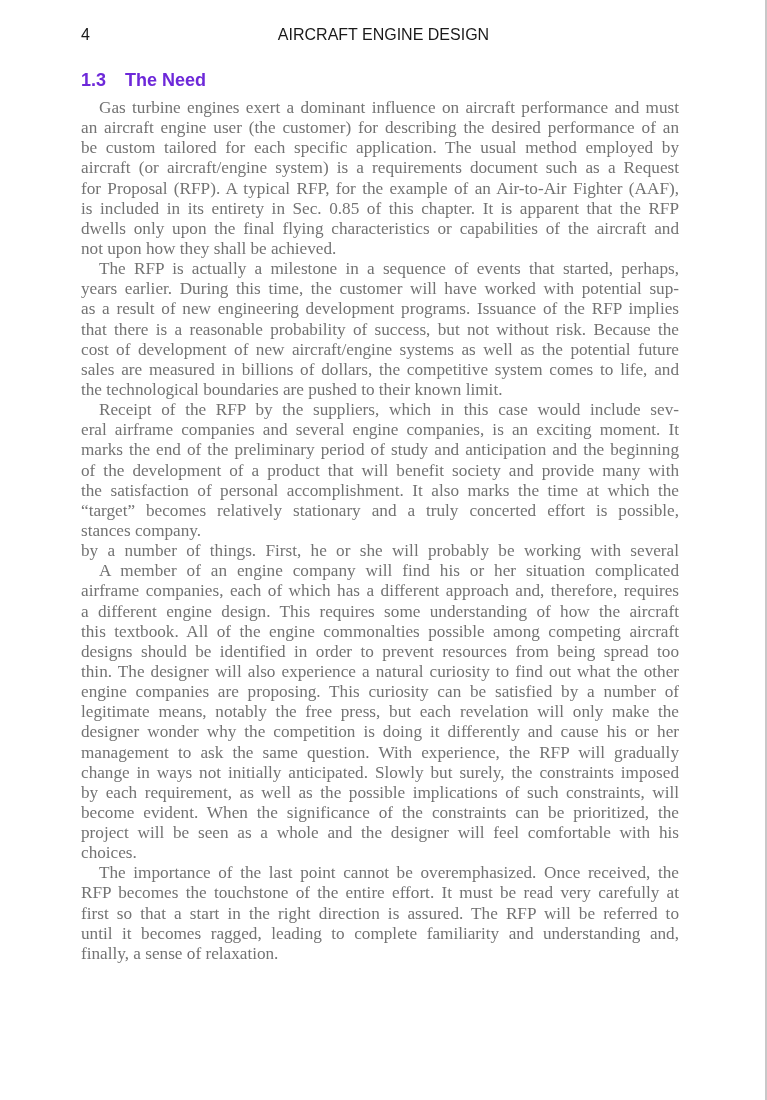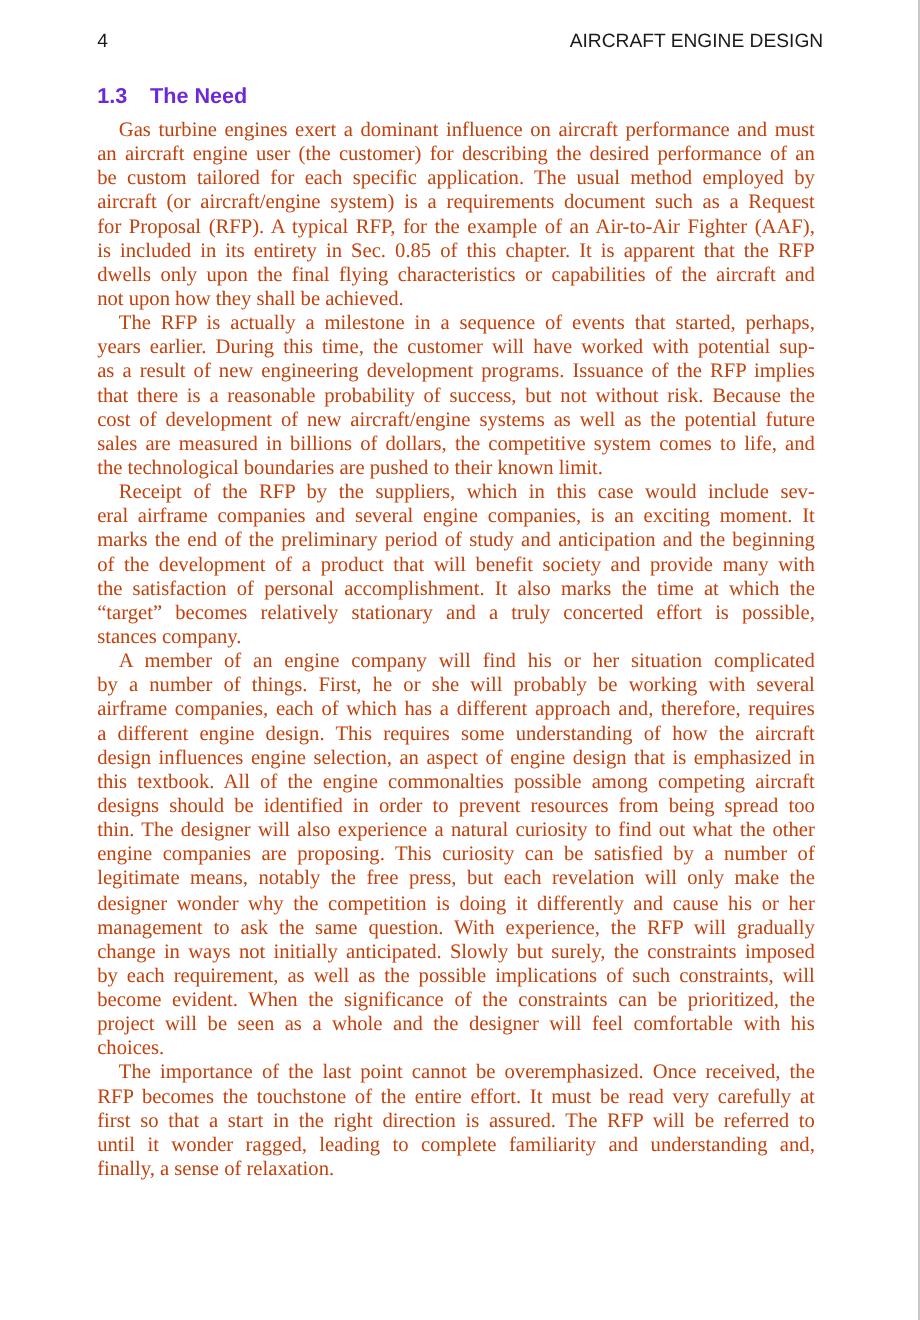--- a/index.html
+++ b/index.html
@@ -1,23 +1,23 @@
 <!DOCTYPE html>
 <html><head>
 <meta charset="utf-8">
 <style>
   html, body { margin: 0; padding: 0; background: #ffffff; }
   body { width: 767px; height: 1100px; position: relative; overflow: hidden; }
   .page { position: absolute; left: 0; top: 0; width: 765px; height: 1100px; background: #fff; border-right: 2px solid #c8c8c8; }
   .running-head { position: absolute; top: 26px; left: 81px; right: 79px; height: 22px; font-family: "Liberation Sans", sans-serif; font-size: 16px; color: #1a1a1a; }
   .page-num { position: absolute; left: 0; top: 0; }
-  .head-title { position: absolute; left: 0; right: 0; text-align: right; top: 0; }
+  .head-title { position: absolute; left: 0; right: 0; text-align: center; top: 0; }
   .section-title { position: absolute; top: 70px; left: 81px; font-family: Liberation Sans, sans-serif; font-weight: bold; font-size: 18px; color: #6d28d9; }
   .section-title .num { display: inline-block; width: 44px; }
-  .body { position: absolute; top: 98px; left: 81px; width: 598px; font-family: "Liberation Serif", serif; font-size: 17.2px; color: #c2410c; }
+  .body { position: absolute; top: 98px; left: 81px; width: 598px; font-family: "Liberation Serif", serif; font-size: 17.2px; color: #737373; }
   .line { height: 20.15px; line-height: 20.15px; white-space: nowrap; text-align: justify; text-align-last: justify; }
   .line.last { text-align-last: left; }
   .line.indent { padding-left: 18px; }
 </style>
 </head>
 <body>
 
 <div class="page">
   <div class="running-head">
     <span class="page-num">4</span>
@@ -51,39 +51,38 @@
       <div>
         <div class="line indent">Receipt of the RFP by the suppliers, which in this case would include sev-</div>
         <div class="line">eral airframe companies and several engine companies, is an exciting moment. It</div>
         <div class="line">marks the end of the preliminary period of study and anticipation and the beginning</div>
         <div class="line">of the development of a product that will benefit society and provide many with</div>
         <div class="line">the satisfaction of personal accomplishment. It also marks the time at which the</div>
         <div class="line">“target” becomes relatively stationary and a truly concerted effort is possible,</div>
         <div class="line last">stances company.</div>
       </div>
       <div>
+        <div class="line">by a number of things. First, he or she will probably be working with several</div>
         <div class="line indent">A member of an engine company will find his or her situation complicated</div>
-        <div class="line">by a number of things. First, he or she will probably be working with several</div>
         <div class="line">airframe companies, each of which has a different approach and, therefore, requires</div>
         <div class="line">a different engine design. This requires some understanding of how the aircraft</div>
-        <div class="line">design influences engine selection, an aspect of engine design that is emphasized in</div>
         <div class="line">this textbook. All of the engine commonalties possible among competing aircraft</div>
         <div class="line">designs should be identified in order to prevent resources from being spread too</div>
         <div class="line">thin. The designer will also experience a natural curiosity to find out what the other</div>
         <div class="line">engine companies are proposing. This curiosity can be satisfied by a number of</div>
         <div class="line">legitimate means, notably the free press, but each revelation will only make the</div>
         <div class="line">designer wonder why the competition is doing it differently and cause his or her</div>
         <div class="line">management to ask the same question. With experience, the RFP will gradually</div>
         <div class="line">change in ways not initially anticipated. Slowly but surely, the constraints imposed</div>
         <div class="line">by each requirement, as well as the possible implications of such constraints, will</div>
         <div class="line">become evident. When the significance of the constraints can be prioritized, the</div>
         <div class="line">project will be seen as a whole and the designer will feel comfortable with his</div>
         <div class="line last">choices.</div>
       </div>
       <div>
         <div class="line indent">The importance of the last point cannot be overemphasized. Once received, the</div>
         <div class="line">RFP becomes the touchstone of the entire effort. It must be read very carefully at</div>
         <div class="line">first so that a start in the right direction is assured. The RFP will be referred to</div>
-        <div class="line">until it wonder ragged, leading to complete familiarity and understanding and,</div>
+        <div class="line">until it becomes ragged, leading to complete familiarity and understanding and,</div>
         <div class="line last">finally, a sense of relaxation.</div>
       </div>
     </div>
 </div>
 
 </body></html>

